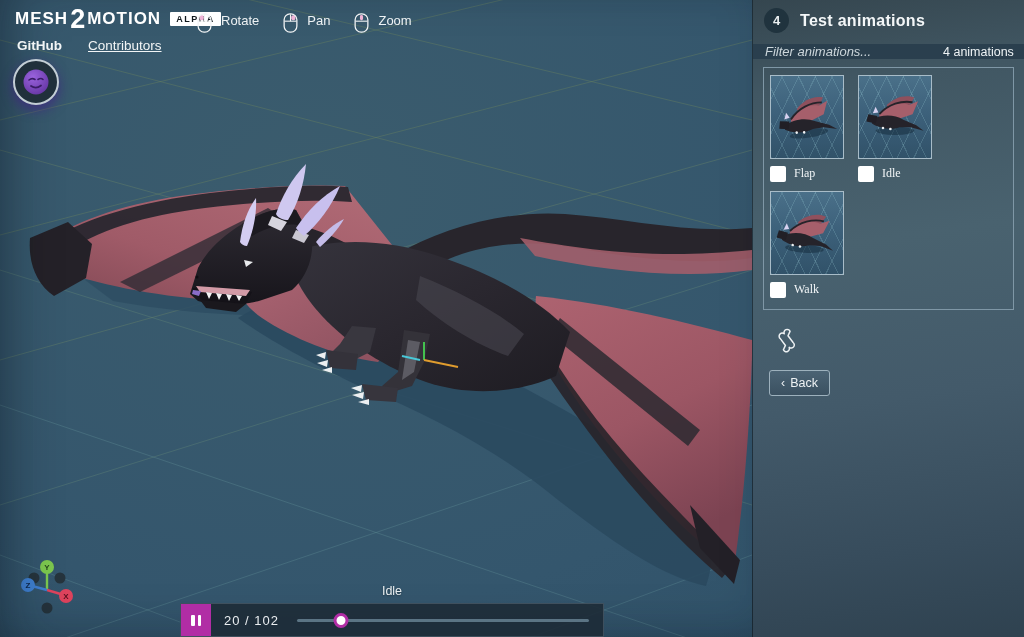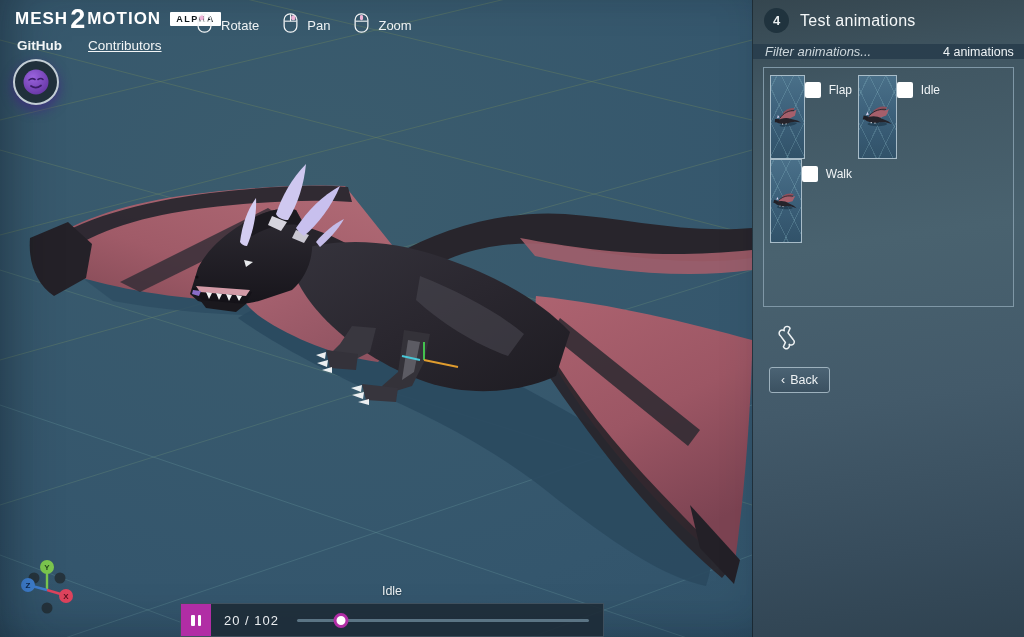--- a/index.html
+++ b/index.html
@@ -20,21 +20,21 @@
   .logo { position:absolute; left:11px; top:9px; display:flex; align-items:center; color:#fff; }
   .logo-mesh, .logo-motion { font-size:17px; font-weight:800; letter-spacing:1px; }
   .logo-two { font-size:27px; font-weight:800; margin:0 2px; line-height:20px; }
   .logo-alpha { margin-left:9px; background:#fff; color:#10181d; font-size:9px; font-weight:800;
                 letter-spacing:1.5px; padding:2px 6px; border-radius:1px; }
   .links { position:absolute; left:13px; top:38px; display:flex; gap:26px; align-items:baseline; }
   .links a { color:#f2f5f6; font-size:13.5px; cursor:pointer; text-decoration:none; }
   .links a.gh { font-weight:700; }
   .links a.contrib { text-decoration:underline; font-weight:400; }
   .mouse-legend { position:absolute; left:193px; top:13px; display:flex; gap:24px; align-items:center; }
-  .legend-item { display:flex; align-items:flex-end; gap:9px; color:#eef2f4; font-size:13px; }
+  .legend-item { display:flex; align-items:flex-start; gap:9px; color:#eef2f4; font-size:13px; }
 
   
   .feedback-btn { position:absolute; left:13px; top:59px; width:46px; height:46px; border-radius:50%;
                   background:#20303b; border:2px solid #c3ced5; cursor:pointer; z-index:6;
                   display:flex; align-items:center; justify-content:center;
                   box-shadow:0 5px 12px rgba(70,20,140,.55); }
 
   
   .playbar-wrap { position:absolute; left:180px; bottom:0; width:424px; z-index:6; }
   .anim-name { text-align:center; color:#e9eef0; font-size:12.5px; margin-bottom:5px;
@@ -50,29 +50,29 @@
   .slider .thumb { position:absolute; top:5px; width:15px; height:15px; border-radius:50%;
                    background:#fff; border:3.5px solid #b12da5; transform:translateX(-50%); cursor:grab; }
 
   
   .sidebar { position:absolute; left:752px; top:0; width:272px; height:637px;
              background:linear-gradient(172deg,#35464f 0%, #415763 14%, #49626f 38%, #435a6a 62%, #374c5c 85%, #2f4250 100%);
              border-left:1px solid rgba(10,20,28,.55); color:#eef2f4; }
   .sidebar-header { display:flex; align-items:center; gap:11px; padding:8px 0 8px 11px; }
   .step-badge { width:25px; height:25px; border-radius:50%; background:#20333e; color:#e9eef0;
                 font-size:13px; font-weight:700; display:flex; align-items:center; justify-content:center; }
-  .sidebar-title { font-size:16px; font-weight:400; letter-spacing:.3px; color:#f4f7f8; }
+  .sidebar-title { font-size:16px; font-weight:700; letter-spacing:.3px; color:#f4f7f8; }
   .filter-bar { display:flex; align-items:center; height:15px; background:#2a3f4e; padding:0 12px; margin-top:3px; }
   .filter-bar input { flex:1; background:transparent; border:none; outline:none; color:#e8eef1;
                       font-size:13px; font-style:italic; font-family:"Liberation Sans",sans-serif; }
   .filter-bar input::placeholder { color:#ccd6db; opacity:1; }
   .filter-count { font-size:12.5px; color:#eef3f5; white-space:nowrap; }
   .anim-panel { margin:8px 10px 0 10px; border:1px solid #7f97a6; padding:7px 6px 2px 6px; min-height:240px; }
   .anim-grid { display:flex; flex-wrap:wrap; gap:0 6px; }
-  .anim-item { width:82px; display:flex; flex-direction:row; }
+  .anim-item { width:82px; display:flex; flex-direction:column;font-family:Liberation Serif, serif; }
   .thumb { width:74px; height:84px; border:1px solid #a8bcc8; cursor:pointer; overflow:hidden;
            background:
              repeating-linear-gradient(64deg, rgba(150,200,210,.22) 0 1px, transparent 1px 15px),
              repeating-linear-gradient(-64deg, rgba(150,200,210,.22) 0 1px, transparent 1px 15px),
              linear-gradient(180deg,#4a7089 0%, #3c607a 48%, #315269 100%); }
   .thumb svg { width:100%; height:100%; display:block; }
   .check-row { display:flex; align-items:center; gap:8px; margin:6px 0 9px 0; height:17px; }
   .checkbox { width:16px; height:16px; background:#fff; border-radius:2px; flex:0 0 auto; cursor:pointer; }
   .anim-label { font-size:12px; color:#f0f4f6; white-space:nowrap; }
   .pose-0 { transform:rotate(-9deg) translateY(3px); transform-origin:50% 55%; }

